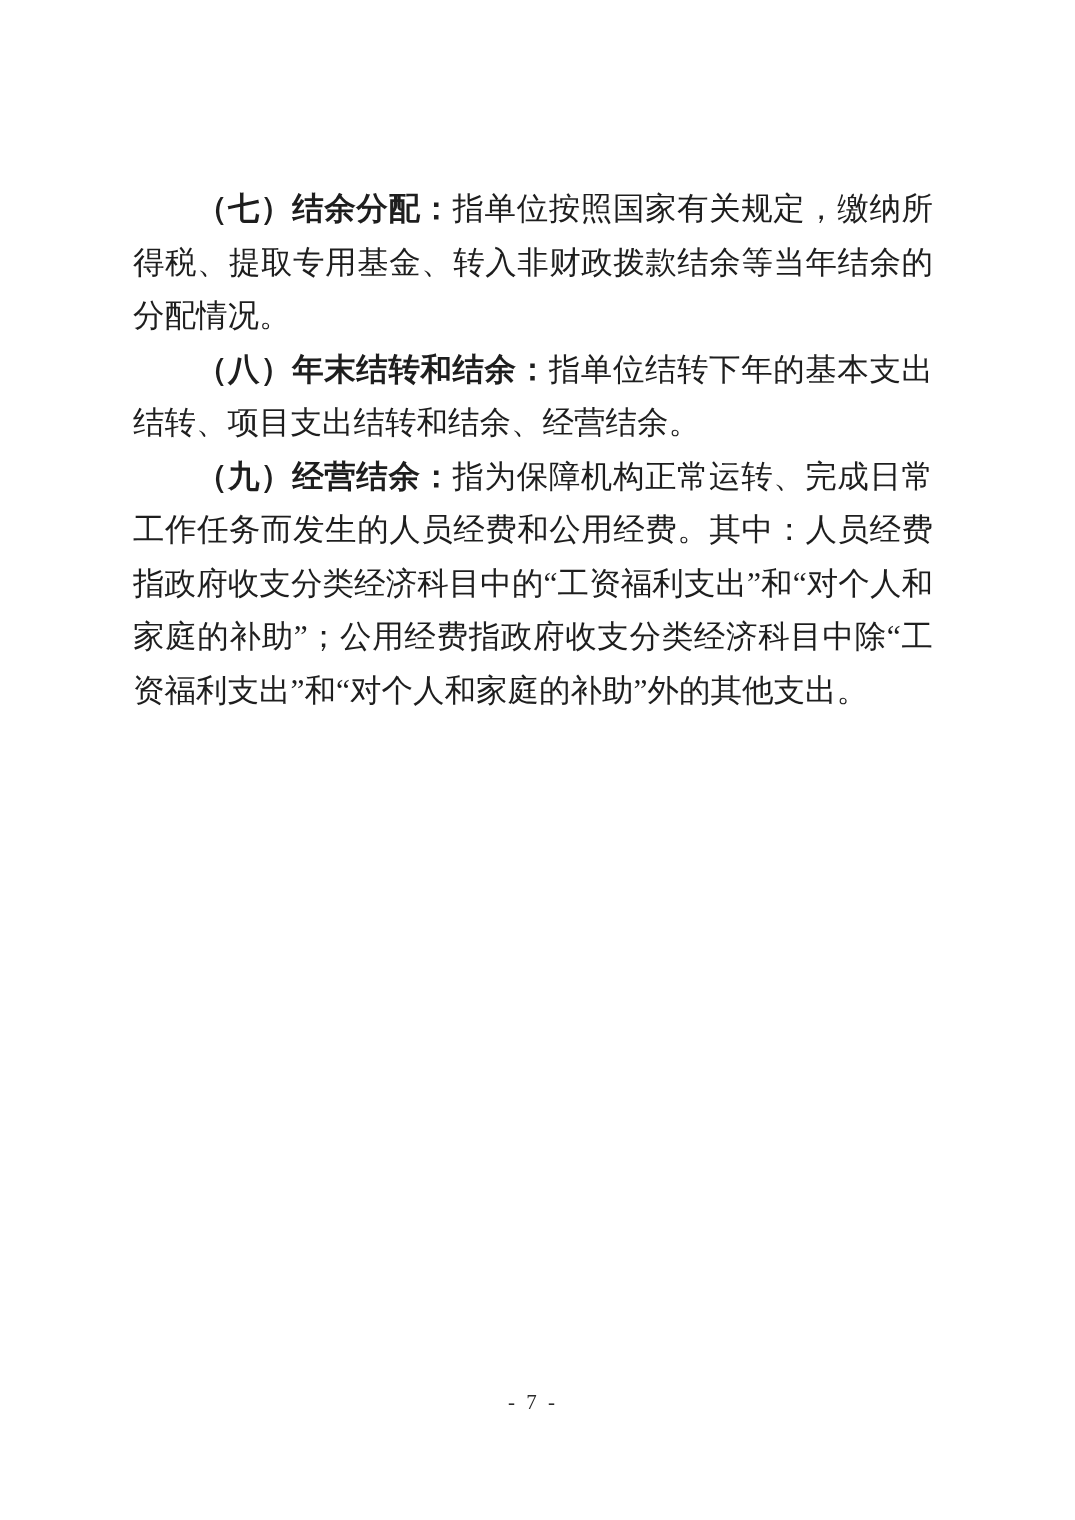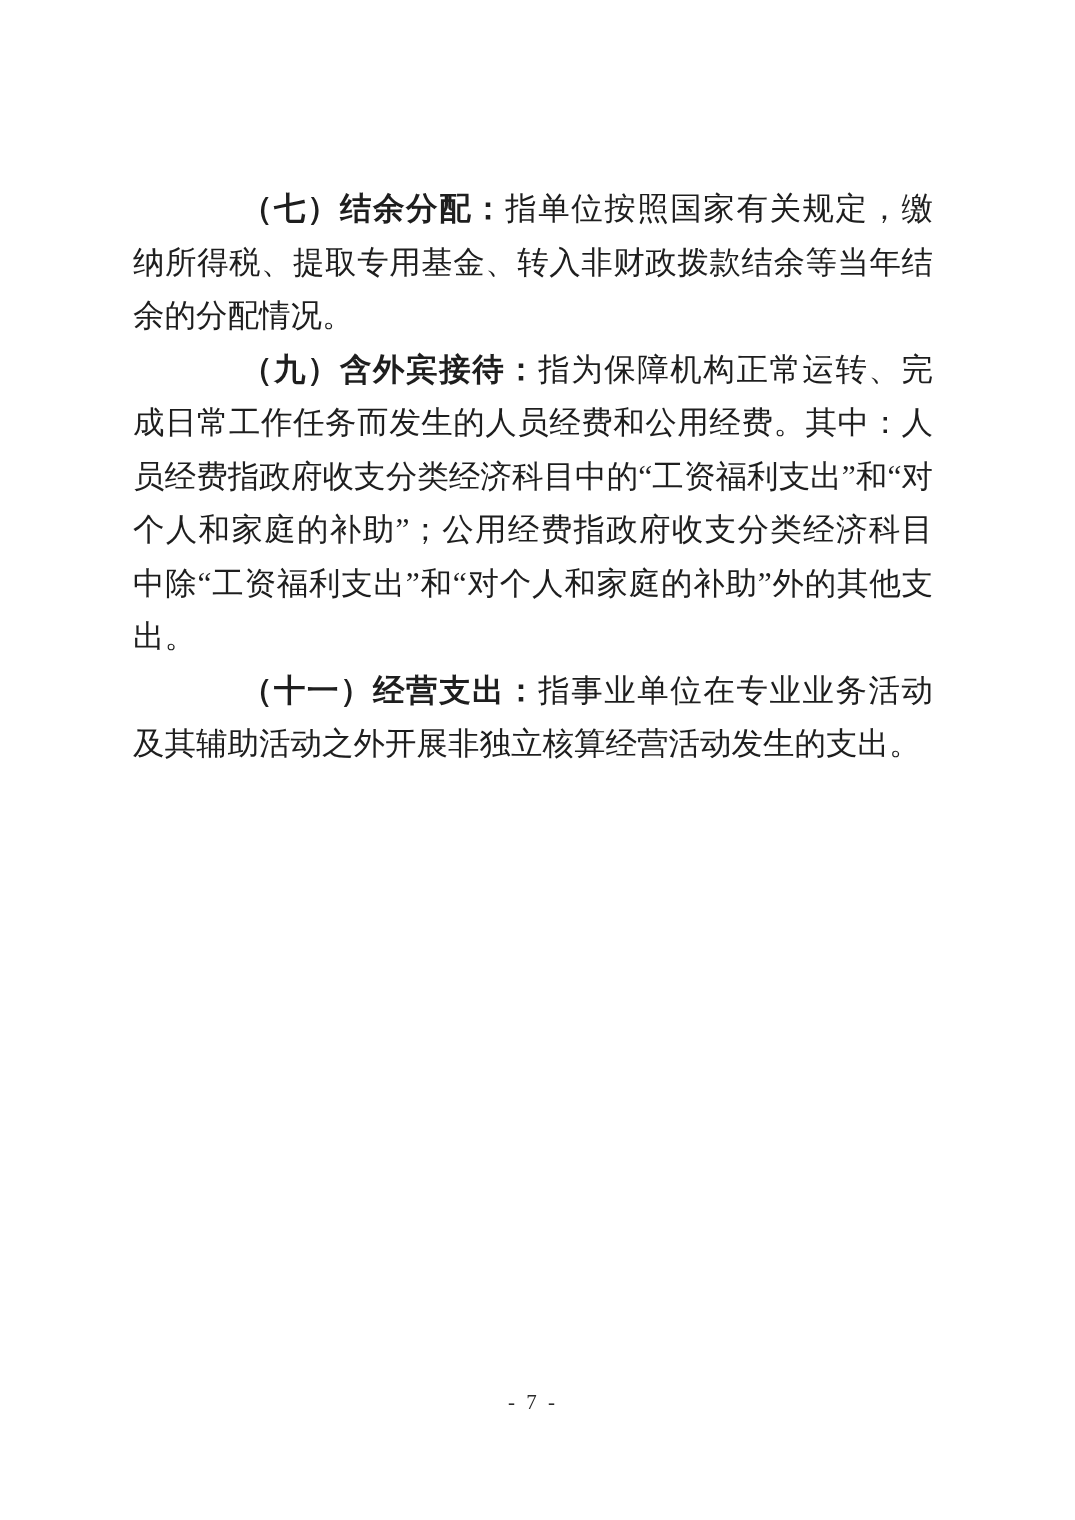--- a/index.html
+++ b/index.html
@@ -30,21 +30,20 @@
     text-align: justify;
     text-justify: inter-ideograph;
   }
   .text-block p {
     margin: 0;
     padding: 0;
     text-indent: 2em;
   }
   .para-head {
     font-weight: 700;
-    margin-left: 45px;
   }
   .para-body {
     font-weight: 400;
   }
   .page-footer {
     position: absolute;
     left: 133px;
     top: 1390px;
     width: 800px;
     text-align: center;
@@ -55,24 +54,24 @@
 </style>
 </head>
 <body>
 
 <div class="page">
 
   <div class="text-block">
 
     <p><span class="para-head">（七）结余分配：</span><span class="para-body">指单位按照国家有关规定，缴纳所得税、提取专用基金、转入非财政拨款结余等当年结余的分配情况。</span></p>
 
+    <p><span class="para-head">（八）年末结转和结余：</span><span class="para-body">指单位结转下年的基本支出结转、项目支出结转和结余、经营结余。</span></p>
 
-    <p><span class="para-head">（九）含外宾接待：</span><span class="para-body">指为保障机构正常运转、完成日常工作任务而发生的人员经费和公用经费。其中：人员经费指政府收支分类经济科目中的“工资福利支出”和“对个人和家庭的补助”；公用经费指政府收支分类经济科目中除“工资福利支出”和“对个人和家庭的补助”外的其他支出。</span></p>
+    <p><span class="para-head">（九）经营结余：</span><span class="para-body">指为保障机构正常运转、完成日常工作任务而发生的人员经费和公用经费。其中：人员经费指政府收支分类经济科目中的“工资福利支出”和“对个人和家庭的补助”；公用经费指政府收支分类经济科目中除“工资福利支出”和“对个人和家庭的补助”外的其他支出。</span></p>
 
 
-    <p><span class="para-head">（十一）经营支出：</span><span class="para-body">指事业单位在专业业务活动及其辅助活动之外开展非独立核算经营活动发生的支出。</span></p>
 
 
   </div>
 
   <div class="page-footer">- 7 -</div>
 
 </div>
 
 </body></html>

